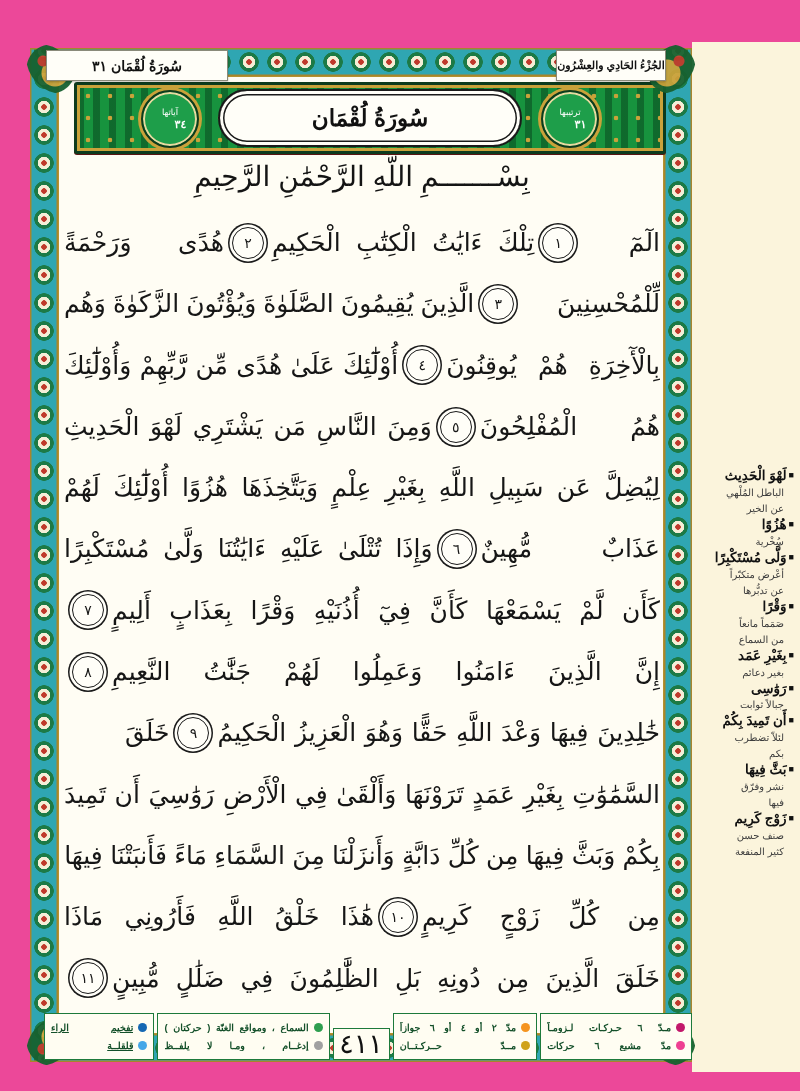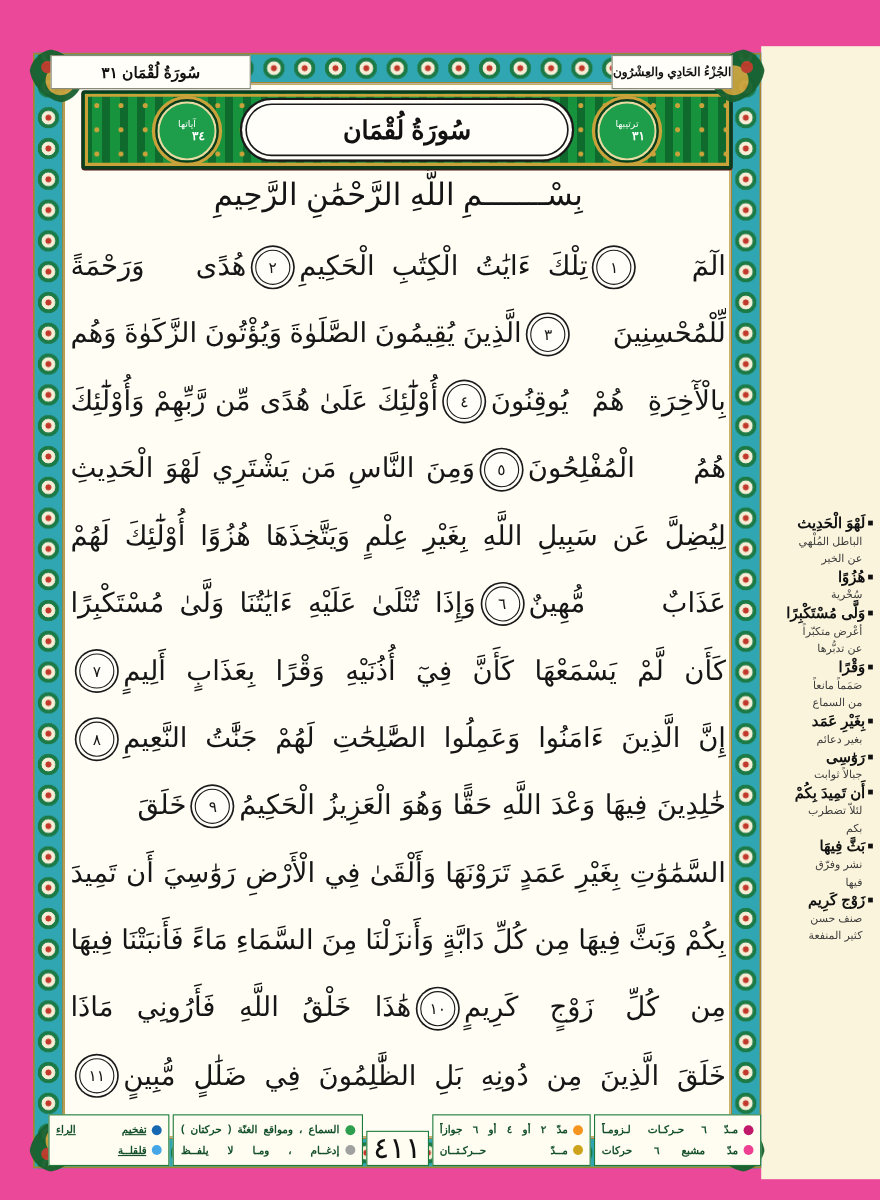--- a/index.html
+++ b/index.html
@@ -249,21 +249,20 @@
           <span>أَلِيمٍ</span>
         </span>
         <span class="verse" data-name="verse-number-badge">٧</span>
       </div>
       <div class="qline" data-name="quran-line">
         <span data-name="quran-text">
           <span>إِنَّ</span>
           <span>الَّذِينَ</span>
           <span>ءَامَنُوا</span>
           <span>وَعَمِلُوا</span>
-          <span>الصَّٰلِحَٰتِ</span>
           <span>لَهُمْ</span>
           <span>جَنَّٰتُ</span>
           <span>النَّعِيمِ</span>
         </span>
         <span class="verse" data-name="verse-number-badge">٨</span>
       </div>
       <div class="qline" data-name="quran-line">
         <span data-name="quran-text">
           <span>خَٰلِدِينَ</span>
           <span>فِيهَا</span>

